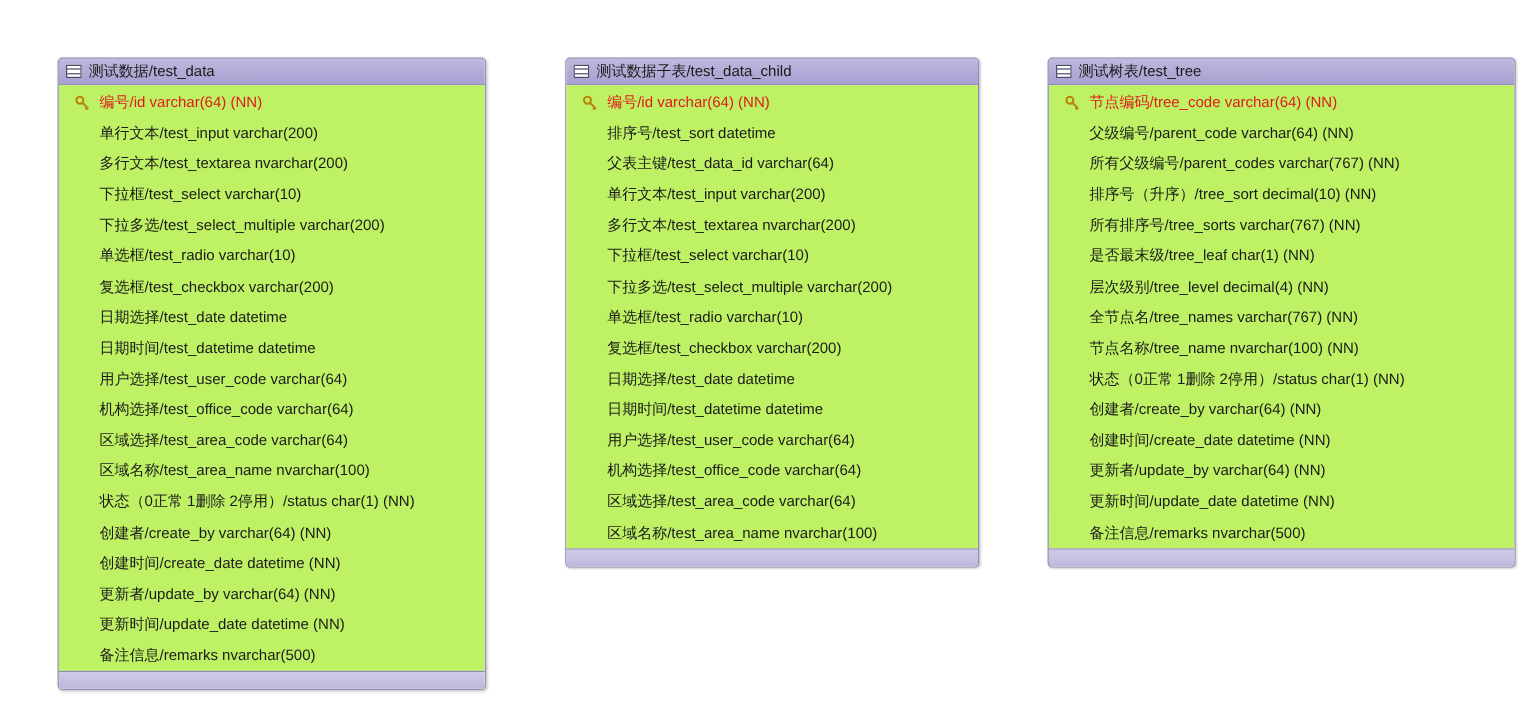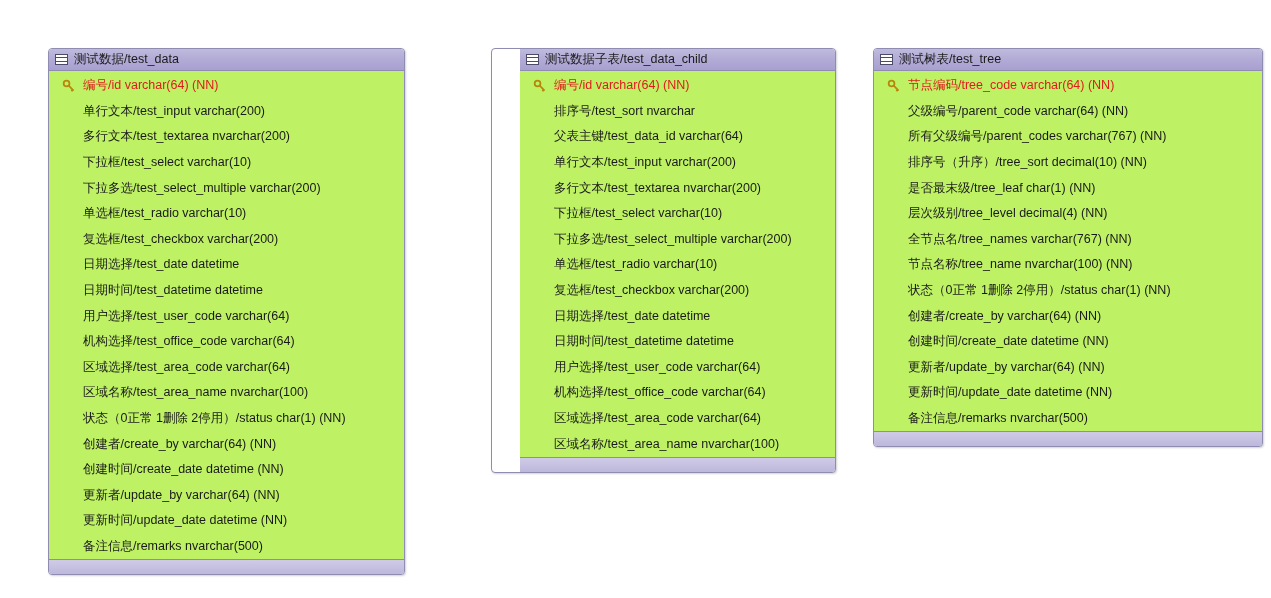--- a/index.html
+++ b/index.html
@@ -97,21 +97,21 @@
     display: block;
     width: 14px;
     height: 14px;
   }
   .entity-footer {
     height: 14px;
     background: linear-gradient(to bottom, #cfcbe6 0%, #bdb8dc 100%);
     border-top: 1px solid #8e8cb0;
   }
   .e1 { left: 48px;  top: 48px;  width: 357px; }
-  .e2 { left: 491px; top: 48px;  width: 345px; padding-left: 28px; }
+  .e2 { left: 471px; top: 48px;  width: 345px; }
   .e3 { left: 873px; top: 48px;  width: 390px; text-align: right; }
 </style>
 </head>
 <body>
 
 <div class="canvas">
 
   <div class="entity e1">
     <div class="entity-header">
       <span class="table-icon"></span>
@@ -215,21 +215,21 @@
           <svg class="key-icon" viewBox="0 0 16 16" aria-hidden="true">
             <circle cx="5.2" cy="5.2" r="3.3" fill="none" stroke="#b8860b" stroke-width="2"></circle>
             <path d="M7.4 7.4 L13.2 13.2" stroke="#b8860b" stroke-width="2" fill="none"></path>
             <path d="M10.6 12.4 L12.2 14.0" stroke="#b8860b" stroke-width="2" fill="none"></path>
           </svg>
         </span>
         <span class="label">编号/id varchar(64) (NN)</span>
       </div>
       <div class="attr">
         <span class="gutter"></span>
-        <span class="label">排序号/test_sort nvarchar</span>
+        <span class="label">排序号/test_sort datetime</span>
       </div>
       <div class="attr">
         <span class="gutter"></span>
         <span class="label">父表主键/test_data_id varchar(64)</span>
       </div>
       <div class="attr">
         <span class="gutter"></span>
         <span class="label">单行文本/test_input varchar(200)</span>
       </div>
       <div class="attr">
@@ -303,20 +303,24 @@
       <div class="attr">
         <span class="gutter"></span>
         <span class="label">所有父级编号/parent_codes varchar(767) (NN)</span>
       </div>
       <div class="attr">
         <span class="gutter"></span>
         <span class="label">排序号（升序）/tree_sort decimal(10) (NN)</span>
       </div>
       <div class="attr">
         <span class="gutter"></span>
+        <span class="label">所有排序号/tree_sorts varchar(767) (NN)</span>
+      </div>
+      <div class="attr">
+        <span class="gutter"></span>
         <span class="label">是否最末级/tree_leaf char(1) (NN)</span>
       </div>
       <div class="attr">
         <span class="gutter"></span>
         <span class="label">层次级别/tree_level decimal(4) (NN)</span>
       </div>
       <div class="attr">
         <span class="gutter"></span>
         <span class="label">全节点名/tree_names varchar(767) (NN)</span>
       </div>

